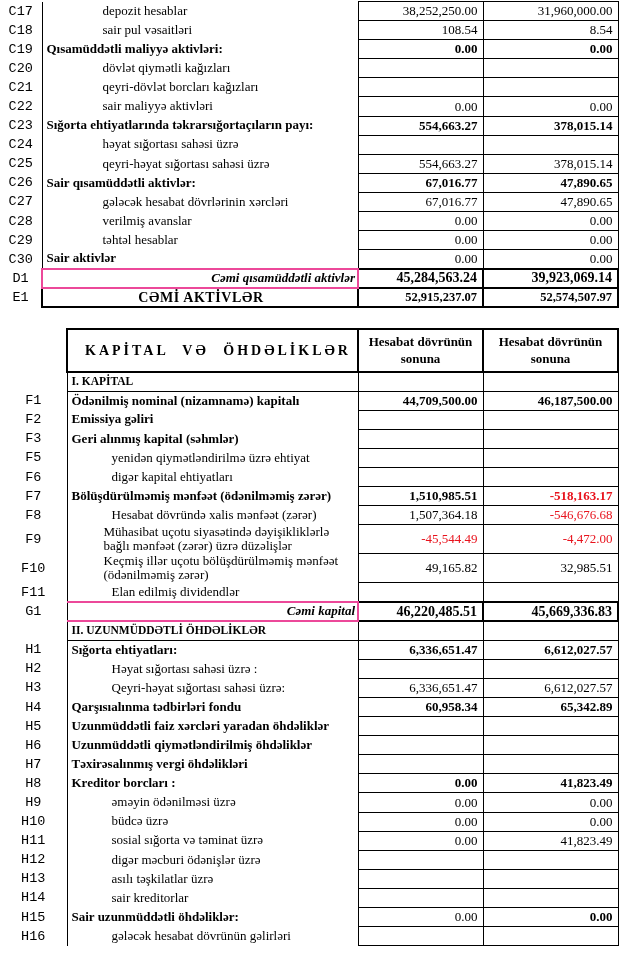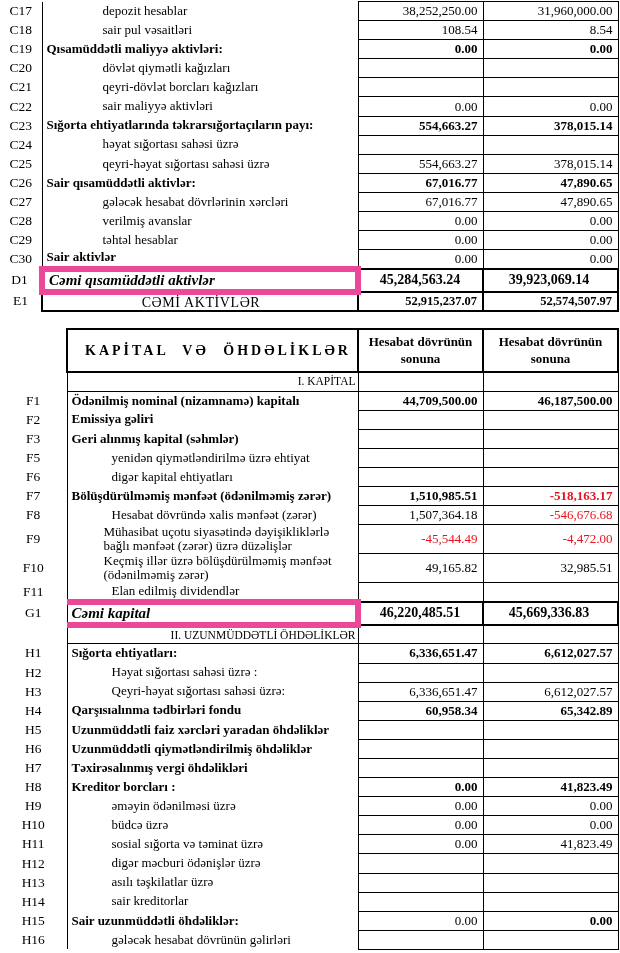--- a/index.html
+++ b/index.html
@@ -9,49 +9,49 @@
     font-family:"Liberation Serif", serif;
   }
   table{border-collapse:collapse;table-layout:fixed;}
   td{box-sizing:border-box;vertical-align:middle;overflow:hidden;}
 
   #table1{position:absolute;left:0;top:1px;width:618px;}
   #table2{position:absolute;left:0;top:328px;width:618px;}
 
   
   td.code{
-    font-family:Liberation Serif, serif;
+    font-family:Liberation Mono, monospace;
     font-size:13.5px;text-align:center;
     border-right:1.5px solid #000;
     height:19.1px;padding:0 2px;
   }
   td.code.nol{border-right:none;}
 
   
   td.desc{font-size:13px;height:19.1px;padding:0 2px 0 4px;line-height:1.12;}
   td.desc.group{font-weight:bold;}
   #table1 td.desc.item{padding-left:60px;}
   #table2 td.desc{border-left:1.5px solid #000;}
   #table2 td.desc.item{padding-left:44px;}
   #table2 td.desc.item2{padding-left:36px;margin-top:23px;}
   td.desc.section{
-    font-weight:normal;text-align:right;font-size:11.5px;
+    font-weight:bold;text-align:left;font-size:11.5px;
     border-bottom:1.5px solid #000;
   }
-  td.desc.total{font-weight:bold;font-style:italic;text-align:left;font-size:15px;border:6px solid #ec4899;}
-  td.desc.grand{font-weight:normal;text-align:center;font-size:14px;letter-spacing:.6px;border:2px solid #000;}
+  td.desc.total{font-weight:bold;font-style:italic;text-align:right;font-size:13px;border:2px solid #ec4899;}
+  td.desc.grand{font-weight:bold;text-align:center;font-size:14px;letter-spacing:.6px;border:2px solid #000;}
 
   
   td.num{
     font-size:13px;text-align:right;padding:0 5px 0 2px;
     border:1.5px solid #000;height:19.1px;
   }
   td.num.vb{font-weight:bold;}
   td.num.neg{color:var(--neg,#e8131d);}
-  tr.total td.num{border-width:2px;font-size:14px;text-align:center;}
+  tr.total td.num{border-width:2px;font-size:14px;}
   tr.grand td.num{border-width:2px;font-size:12.5px;margin-top:48px;}
 
   
   tr.thead td{border:2px solid #000;height:43px;text-align:center;font-weight:bold;padding-left:12px;}
   tr.thead td.title{font-size:14px;letter-spacing:3px;word-spacing:8px;}
   tr.thead td.period{font-size:13px;line-height:1.3;padding:0 6px;}
   tr.thead td.corner{border:none;}
 </style>
 </head>
 <body style="--neg: #e8131d;">
@@ -228,21 +228,21 @@
         <td class="num neg">-546,676.68</td>
       </tr>
       <tr class="item2">
         <td class="code">F9</td>
         <td class="desc item2">Mühasibat uçotu siyasətində dəyişikliklərlə bağlı mənfəət (zərər) üzrə düzəlişlər</td>
         <td class="num neg">-45,544.49</td>
         <td class="num neg">-4,472.00</td>
       </tr>
       <tr class="item2">
         <td class="code">F10</td>
-        <td class="desc item2">Keçmiş illər üzrə bölüşdürülməmiş mənfəət (ödənilməmiş zərər)</td>
+        <td class="desc item2">Keçmiş illər uçotu bölüşdürülməmiş mənfəət (ödənilməmiş zərər)</td>
         <td class="num">49,165.82</td>
         <td class="num">32,985.51</td>
       </tr>
       <tr class="item">
         <td class="code">F11</td>
         <td class="desc item">Elan edilmiş dividendlər</td>
         <td class="num"></td>
         <td class="num"></td>
       </tr>
       <tr class="total">

